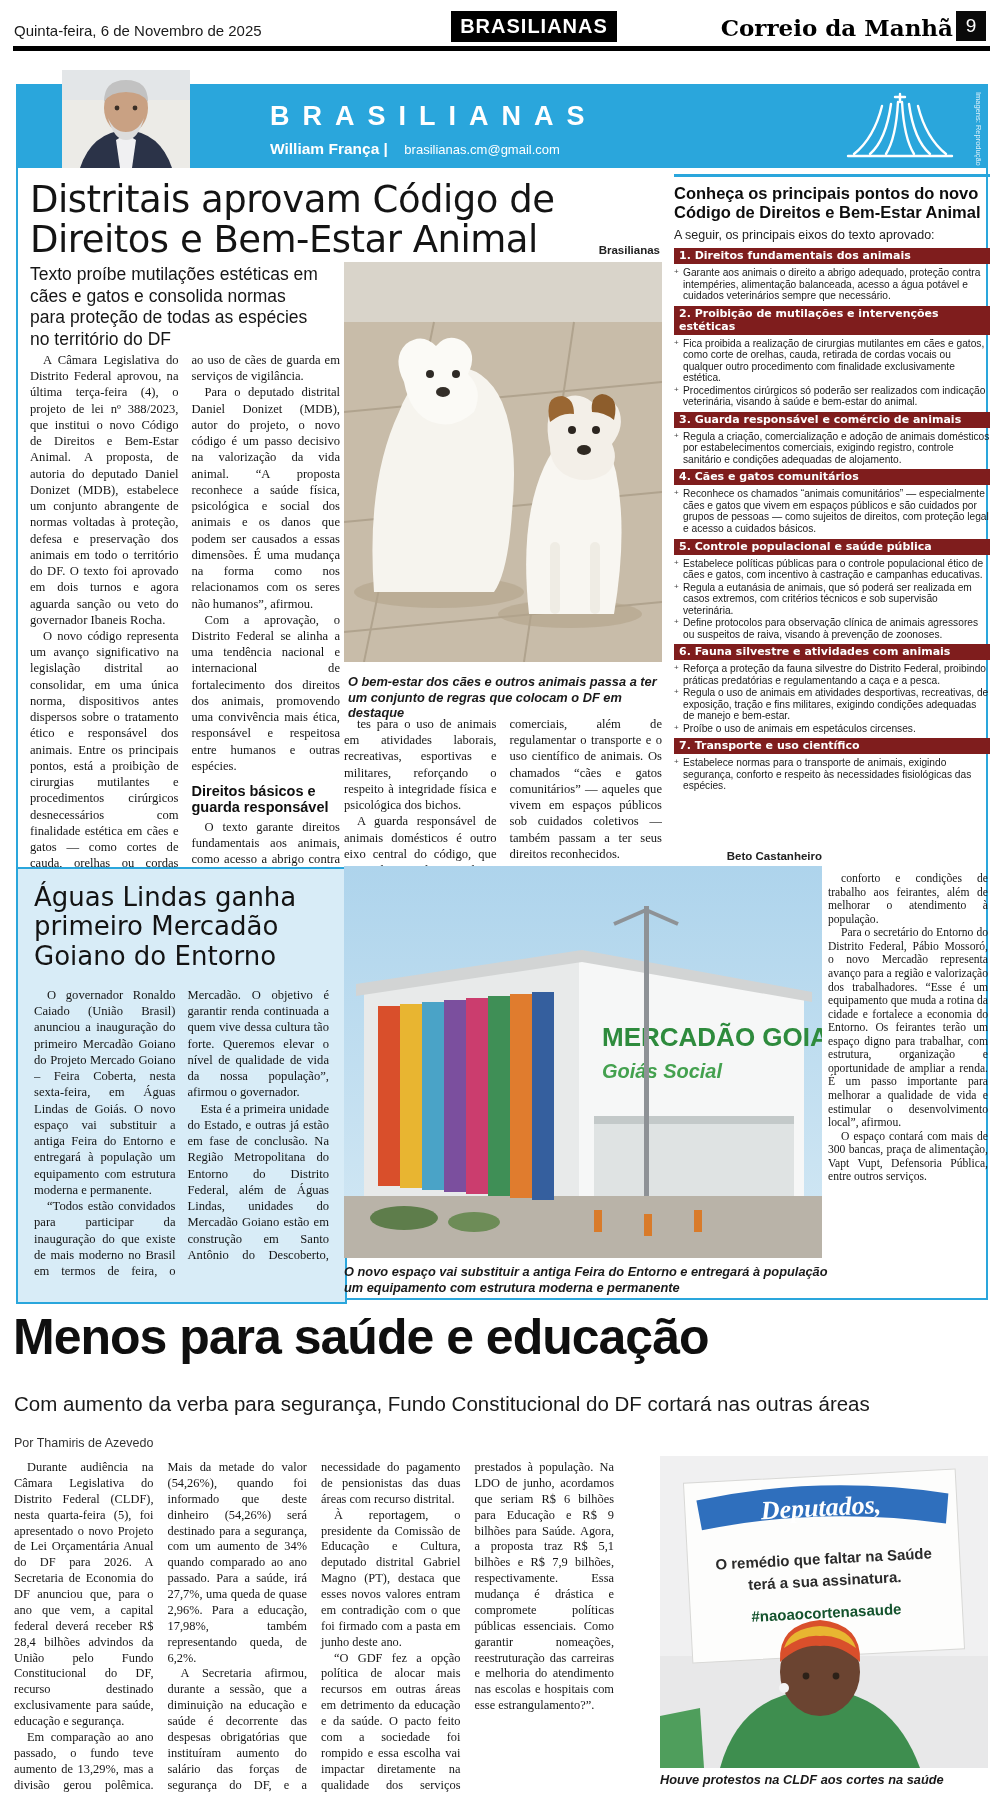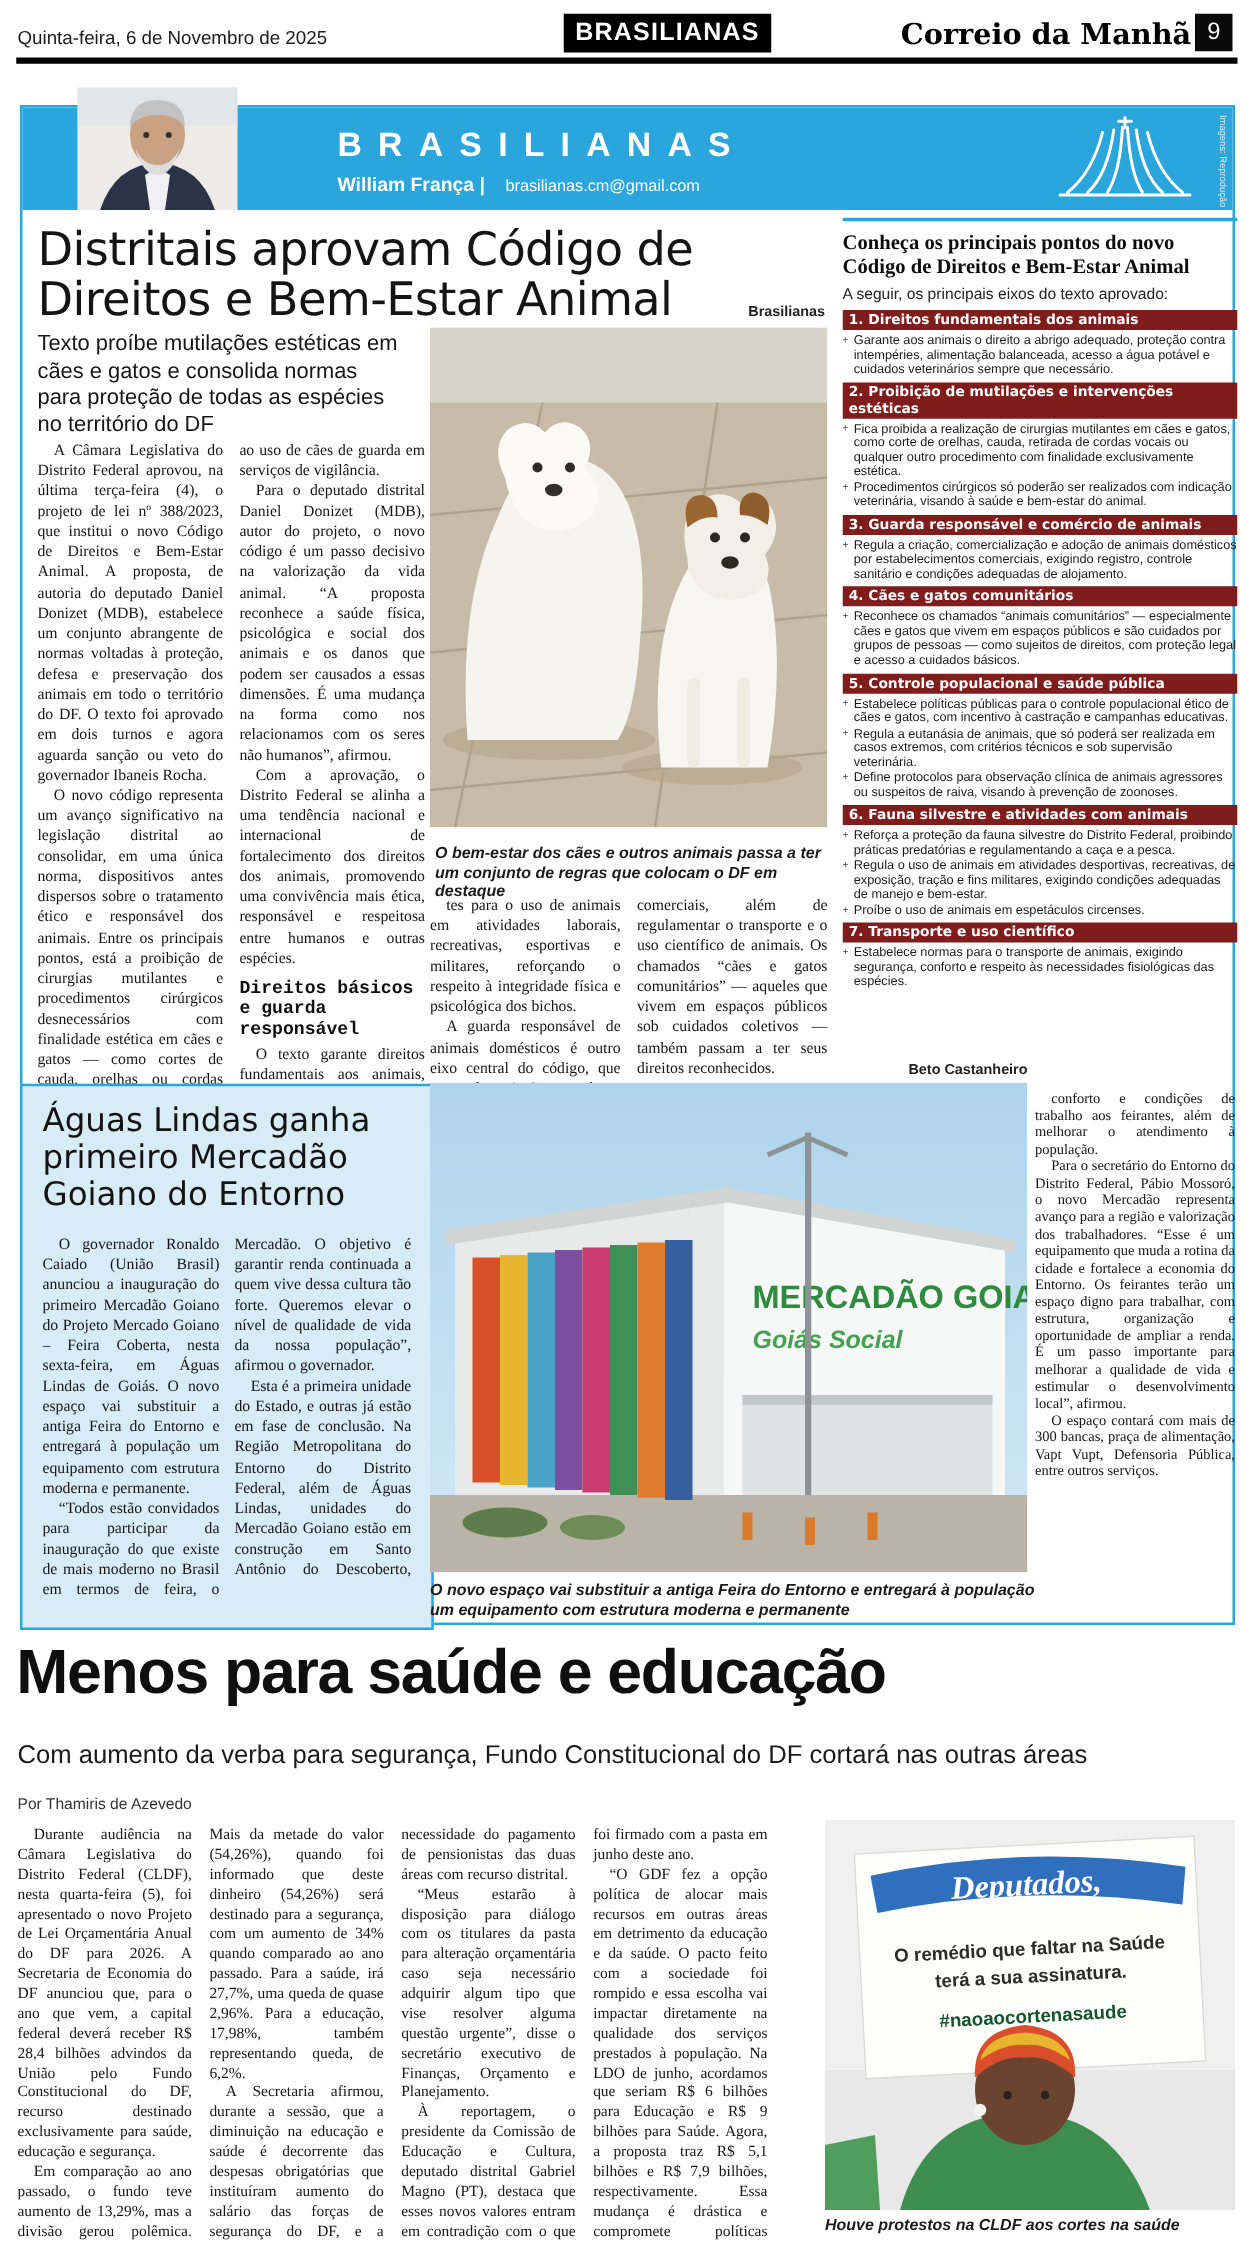--- a/index.html
+++ b/index.html
@@ -32,33 +32,33 @@
 
   .headline1{left:12px;top:94px;width:660px;font-family:"DejaVu Sans",sans-serif;
              font-size:37px;line-height:1.08;color:#141414;letter-spacing:-0.5px;margin:0;font-weight:400;}
   .deck1{left:12px;top:178px;width:292px;font-size:17.5px;line-height:1.24;color:#161616;margin:0;}
 
   .serifcols{column-gap:13px;column-fill:auto;overflow:hidden;}
   .serifcols p, .serifbody p{font-family:"Liberation Serif",serif;font-size:12.6px;line-height:1.29;
       text-align:justify;text-indent:13px;margin:0;color:#151515;}
   .a1cols{left:12px;top:266px;width:310px;height:552px;column-count:2;}
   .crosshead{font-size:14.5px;font-weight:bold;line-height:1.12;margin:9px 0 3px;color:#0f0f0f;
-             font-family:Liberation Mono, monospace;}
+             font-family:Liberation Sans, sans-serif;}
   .a1cols2{left:326px;top:630px;width:318px;height:182px;column-count:2;}
 
   .photo-credit{font-size:11.5px;font-weight:bold;color:#222;text-align:right;}
   .pc1{left:326px;top:158px;width:316px;}
   .caption{font-style:italic;font-weight:bold;font-size:12.8px;line-height:1.22;color:#1a1a1a;margin:0;}
   .cap1{left:330px;top:588px;width:312px;}
   .dogphoto{left:326px;top:176px;width:318px;height:400px;overflow:hidden;}
 
   
   .sidebar{left:656px;top:88px;width:316px;height:672px;overflow:hidden;}
   .sb-rule{height:3px;background:#2aa6dc;margin-bottom:7px;}
-  .sidebar h2{font-family:Liberation Serif, serif;font-size:16.5px;line-height:1.16;margin:0 0 6px;color:#0d0d0d;}
+  .sidebar h2{font-family:Liberation Sans, sans-serif;font-size:16.5px;line-height:1.16;margin:0 0 6px;color:#0d0d0d;}
   .sb-intro{font-size:12.5px;margin:0 0 6px;color:#222;}
   .sb-bar{background:#7f1d1d;color:#fff;font-family:"DejaVu Sans",sans-serif;font-weight:bold;
           font-size:11px;padding:1px 5px 2px;margin:4px 0 3px;}
   .sidebar ul{list-style:none;margin:0;padding:0;}
   .sidebar li{position:relative;font-size:10.2px;line-height:1.13;color:#1a1a1a;
               padding-left:9px;margin-bottom:1px;}
   .sidebar li::before{content:"+";position:absolute;left:0;top:0;font-size:8px;color:#444;}
 
   
   .aguas{left:-2px;top:781px;width:331px;height:437px;background:#d8ecf7;
@@ -309,21 +309,20 @@
 
   <h1 class="abs headline3">Menos para saúde e educação</h1>
   <p class="abs deck3">Com aumento da verba para segurança, Fundo Constitucional do DF cortará nas outras áreas</p>
   <span class="abs byline3">Por Thamiris de Azevedo</span>
   <div class="abs photo-credit pc3">Angelo Pignaton/Agência CLDF</div>
 
   <div class="abs serifcols a3cols">
     <p>Durante audiência na Câmara Legislativa do Distrito Federal (CLDF), nesta quarta-feira (5), foi apresentado o novo Projeto de Lei Orçamentária Anual do DF para 2026. A Secretaria de Economia do DF anunciou que, para o ano que vem, a capital federal deverá receber R$ 28,4 bilhões advindos da União pelo Fundo Constitucional do DF, recurso destinado exclusivamente para saúde, educação e segurança.</p>
       <p>Em comparação ao ano passado, o fundo teve aumento de 13,29%, mas a divisão gerou polêmica. Mais da metade do valor (54,26%), quando foi informado que deste dinheiro (54,26%) será destinado para a segurança, com um aumento de 34% quando comparado ao ano passado. Para a saúde, irá 27,7%, uma queda de quase 2,96%. Para a educação, 17,98%, também representando queda, de 6,2%.</p>
       <p>A Secretaria afirmou, durante a sessão, que a diminuição na educação e saúde é decorrente das despesas obrigatórias que instituíram aumento do salário das forças de segurança do DF, e a necessidade do pagamento de pensionistas das duas áreas com recurso distrital.</p>
-      <p>“Meus estarão à disposição para diálogo com os titulares da pasta para alteração orçamentária caso seja necessário adquirir algum tipo que vise resolver alguma questão urgente”, disse o secretário executivo de Finanças, Orçamento e Planejamento.</p>
       <p>À reportagem, o presidente da Comissão de Educação e Cultura, deputado distrital Gabriel Magno (PT), destaca que esses novos valores entram em contradição com o que foi firmado com a pasta em junho deste ano.</p>
       <p>“O GDF fez a opção política de alocar mais recursos em outras áreas em detrimento da educação e da saúde. O pacto feito com a sociedade foi rompido e essa escolha vai impactar diretamente na qualidade dos serviços prestados à população. Na LDO de junho, acordamos que seriam R$ 6 bilhões para Educação e R$ 9 bilhões para Saúde. Agora, a proposta traz R$ 5,1 bilhões e R$ 7,9 bilhões, respectivamente. Essa mudança é drástica e compromete políticas públicas essenciais. Como garantir nomeações, reestruturação das carreiras e melhoria do atendimento nas escolas e hospitais com esse estrangulamento?”.</p>
   </div>
 
   <div class="abs protphoto">
     <svg width="328" height="312" viewBox="0 0 328 312">
       <rect width="328" height="312" fill="#e8e8e9"></rect>
       <rect x="0" y="0" width="328" height="200" fill="#f0f0f1"></rect>
       <g transform="rotate(-3 164 110)">
         <rect x="28" y="20" width="272" height="180" fill="#fdfdfc" stroke="#d8d8d6"></rect>

